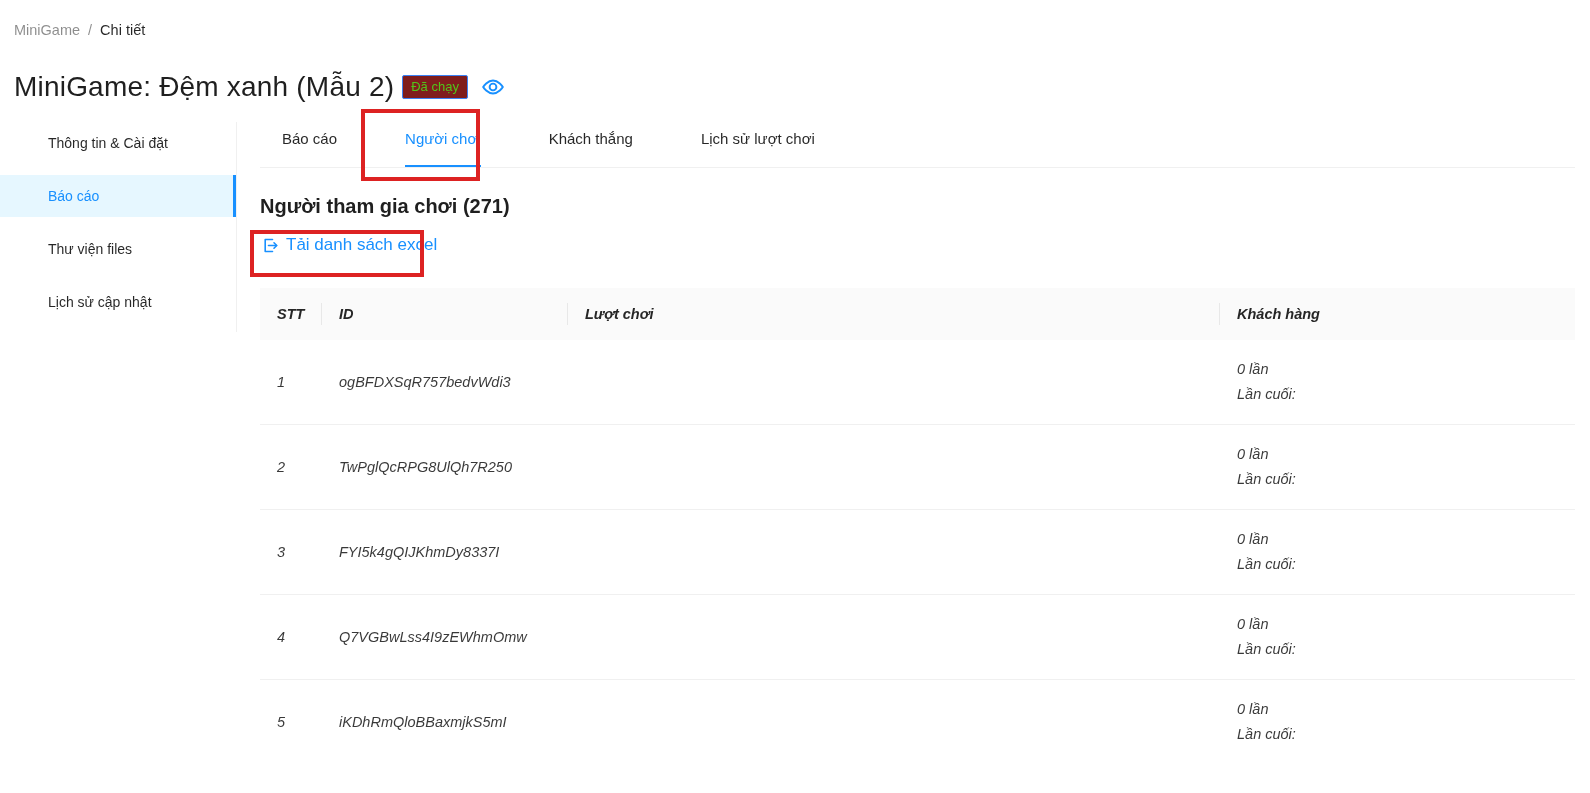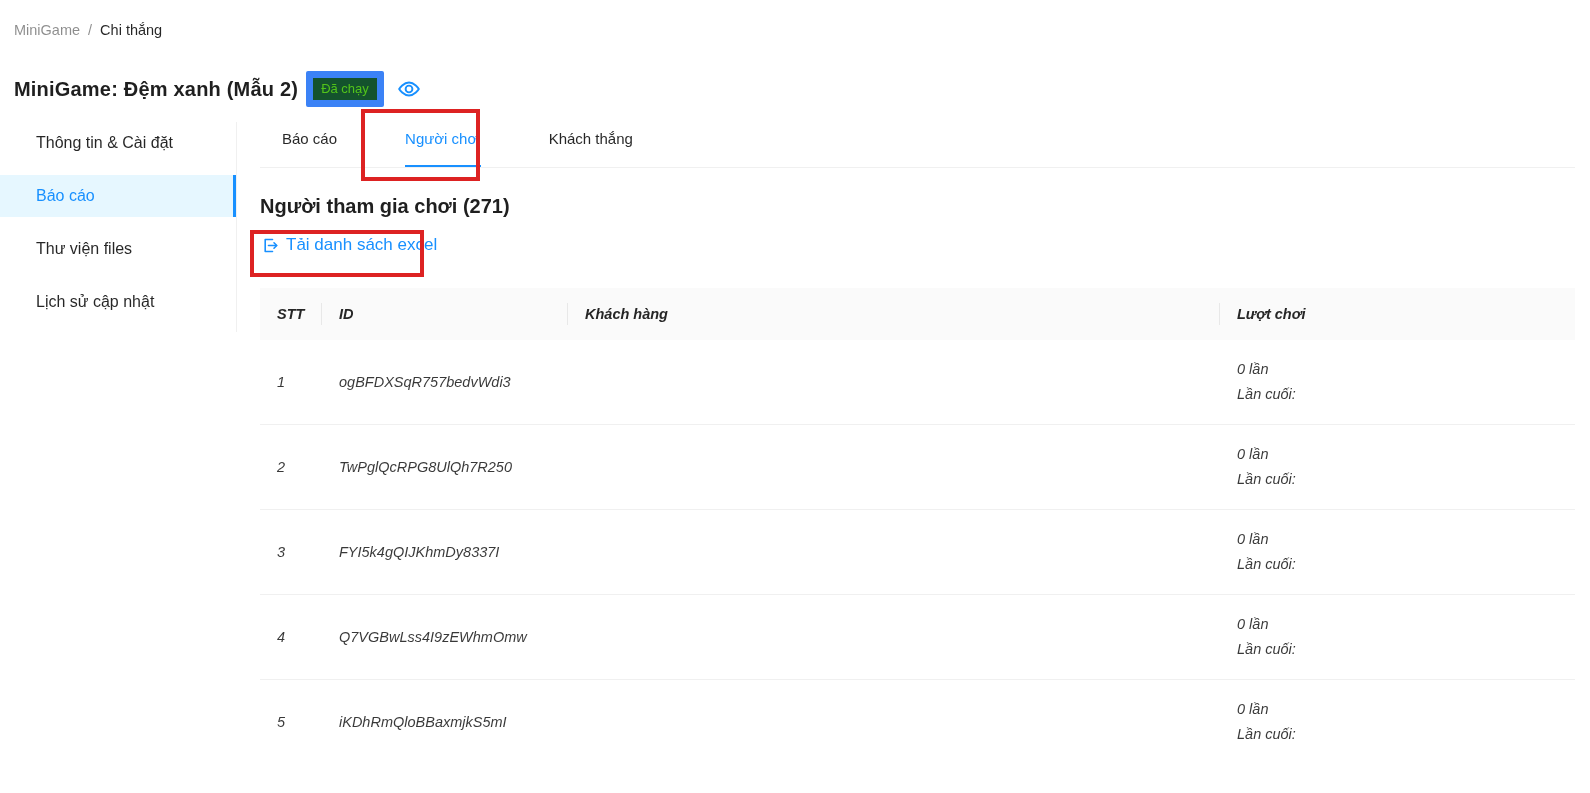--- a/index.html
+++ b/index.html
@@ -31,33 +31,33 @@
   .breadcrumb .crumb-cur  { color: rgba(0,0,0,0.85); }
 
   
   .title-row {
     position: absolute;
     left: 14px; top: 71px;
     display: flex;
     align-items: center;
   }
   .page-title {
-    font-size: 20px;
-    font-weight: 700;
+    font-size: 28px;
+    font-weight: 400;
     color: #1f1f1f;
     letter-spacing: 0.2px;
   }
   .status-badge {
     margin-left: 8px;
     font-size: 13px;
     line-height: 20px;
     padding: 1px 8px;
     color: #52c41a;
-    background: #14532d;
-    border: 7px solid #3b82f6;
+    background: #7f1d1d;
+    border: 1px solid #3b82f6;
     border-radius: 2px;
     white-space: nowrap;
   }
   .eye-btn {
     margin-left: 12px;
     width: 26px; height: 26px;
     display: inline-flex;
     align-items: center;
     justify-content: center;
     cursor: pointer;
@@ -70,22 +70,22 @@
     left: 0; top: 122px;
     width: 237px;
     height: 210px;
     border-right: 1px solid #f0f0f0;
   }
   .side-item {
     position: relative;
     height: 42px;
     line-height: 42px;
     margin-bottom: 11px;
-    padding-left: 36px;
-    font-size: 16px;
+    padding-left: 48px;
+    font-size: 14px;
     color: rgba(0,0,0,0.85);
     cursor: pointer;
     white-space: nowrap;
     overflow: hidden;
   }
   .side-item.active {
     background: #e6f7ff;
     color: #1890ff;
   }
   .side-item.active::after {
@@ -200,21 +200,21 @@
   .anno-link { left: 250px; top: 230px; width: 174px; height: 47px; }
 </style>
 </head>
 <body>
 
 <div class="page">
 
   <div class="breadcrumb">
     <span class="crumb-root">MiniGame</span>
     <span class="crumb-sep">/</span>
-    <span class="crumb-cur">Chi thắng</span>
+    <span class="crumb-cur">Chi tiết</span>
   </div>
 
   <div class="title-row">
     <span class="page-title">MiniGame: Đệm xanh (Mẫu 2)</span>
     <span class="status-badge">Đã chạy</span>
     <button class="eye-btn">
       <span style="display:inline-flex">
         <svg width="24" height="24" viewBox="0 0 24 24" fill="none">
           <path d="M12 5.5C6.5 5.5 2.6 11.2 2.2 12c.4.8 4.3 6.5 9.8 6.5s9.4-5.7 9.8-6.5c-.4-.8-4.3-6.5-9.8-6.5z" stroke="#1890ff" stroke-width="1.9"></path>
           <circle cx="12" cy="12" r="3.4" stroke="#1890ff" stroke-width="1.9"></circle>
@@ -230,20 +230,21 @@
     <div class="side-item">Lịch sử cập nhật</div>
   </nav>
 
   <main class="content">
 
     
     <div class="tabbar">
       <div class="tab">Báo cáo</div>
       <div class="tab active">Người chơi</div>
       <div class="tab">Khách thắng</div>
+      <div class="tab">Lịch sử lượt chơi</div>
     </div>
 
     
     <h2 class="section-title">Người tham gia chơi (271)</h2>
 
     
     <a class="export-link">
       <span style="display:inline-flex">
         <svg width="17" height="17" viewBox="0 0 17 17" fill="none">
           <path d="M10.5 2.5H3.2v12h7.3" stroke="#1890ff" stroke-width="1.6" stroke-linecap="round" stroke-linejoin="round"></path>
@@ -252,22 +253,22 @@
         </svg>
       </span>
       <span>Tải danh sách excel</span>
     </a>
 
     
     <div class="table">
       <div class="t-head">
         <div class="th">STT</div>
         <div class="th">ID</div>
+        <div class="th">Lượt chơi</div>
         <div class="th">Khách hàng</div>
-        <div class="th">Lượt chơi</div>
       </div>
 
       <div class="t-row">
         <div class="td">1</div>
         <div class="td">ogBFDXSqR757bedvWdi3</div>
         <div class="td"></div>
         <div class="td plays-cell">
           <div>0 lần</div>
           <div>Lần cuối:</div>
         </div>

